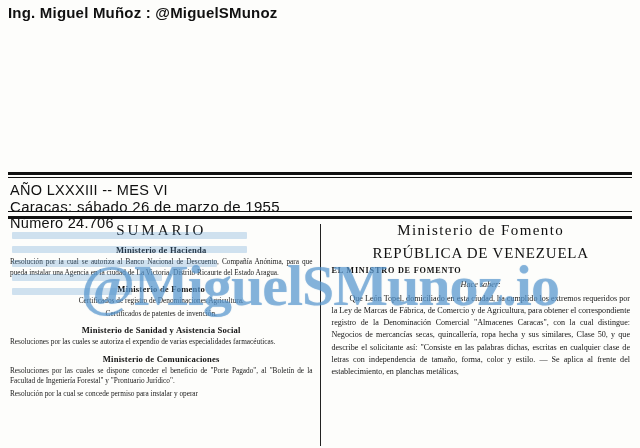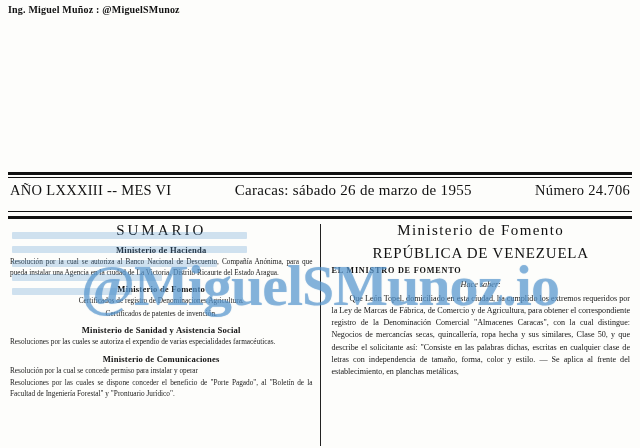--- a/index.html
+++ b/index.html
@@ -20,22 +20,22 @@
     height: 448px;
     background: #fdfdfb;
     overflow: hidden;
   }
 
   
   .credit {
     position: absolute;
     top: 4px;
     left: 8px;
-    font-family: Liberation Serif, serif;
-    font-size: 10px;
+    font-family: Liberation Sans, sans-serif;
+    font-size: 15px;
     font-weight: bold;
     color: #111;
     letter-spacing: 0.2px;
     z-index: 40;
   }
 
   
   .masthead {
     position: absolute;
     top: 18px;
@@ -80,24 +80,25 @@
 
   
   .issue-line {
     position: absolute;
     top: 182px;
     left: 10px;
     width: 620px;
     display: flex;
     justify-content: space-between;
     align-items: baseline;
-    font-family: Liberation Serif, serif;
+    font-family: Liberation Sans, sans-serif;
     font-size: 14.5px;
     color: #111;
     letter-spacing: 0.3px;
+    flex-direction: column;
   }
   .issue-line .mid { font-size: 15px; }
 
   
   .columns {
     position: absolute;
     top: 222px;
     left: 8px;
     width: 624px;
     height: 226px;
@@ -249,22 +250,22 @@
       <p class="body-txt">Resolución por la cual se autoriza al Banco Nacional de Descuento, Compañía Anónima, para que pueda instalar una Agencia en la ciudad de La Victoria, Distrito Ricaurte del Estado Aragua.</p>
 
       <div class="sec-head">Ministerio de Fomento</div>
       <p class="body-txt c">Certificados de registro de Denominaciones Agricultura.</p>
       <p class="body-txt c">Certificados de patentes de invención.</p>
 
       <div class="sec-head">Ministerio de Sanidad y Asistencia Social</div>
       <p class="body-txt">Resoluciones por las cuales se autoriza el expendio de varias especialidades farmacéuticas.</p>
 
       <div class="sec-head">Ministerio de Comunicaciones</div>
+      <p class="body-txt">Resoluciones por las cuales se dispone conceder el beneficio de "Porte Pagado", al "Boletín de la Facultad de Ingeniería Forestal" y "Prontuario Jurídico".</p>
       <p class="body-txt">Resolución por la cual se concede permiso para instalar y operar</p>
-      <p class="body-txt">Resoluciones por las cuales se dispone conceder el beneficio de "Porte Pagado", al "Boletín de la Facultad de Ingeniería Forestal" y "Prontuario Jurídico".</p>
     </div>
 
     <div class="col-divider"></div>
 
     <div class="col col-right">
       <div class="col-head right">Ministerio de Fomento</div>
       <div class="rep-head">REPÚBLICA DE VENEZUELA</div>
       <div class="min-head">EL MINISTRO DE FOMENTO</div>
       <div class="italic-center">Hace saber:</div>
       <p class="right-col-body"><span class="lead">Que León Topel, domiciliado en esta ciudad, ha cumplido los extremos requeridos por la Ley de Marcas de Fábrica, de Comercio y de Agricultura, para obtener el correspondiente registro de la Denominación Comercial "Almacenes Caracas", con la cual distingue: Negocios de mercancías secas, quincallería, ropa hecha y sus similares, Clase 50, y que describe el solicitante así: "Consiste en las palabras dichas, escritas en cualquier clase de letras con independencia de tamaño, forma, color y estilo. — Se aplica al frente del establecimiento, en planchas metálicas,</span></p>

